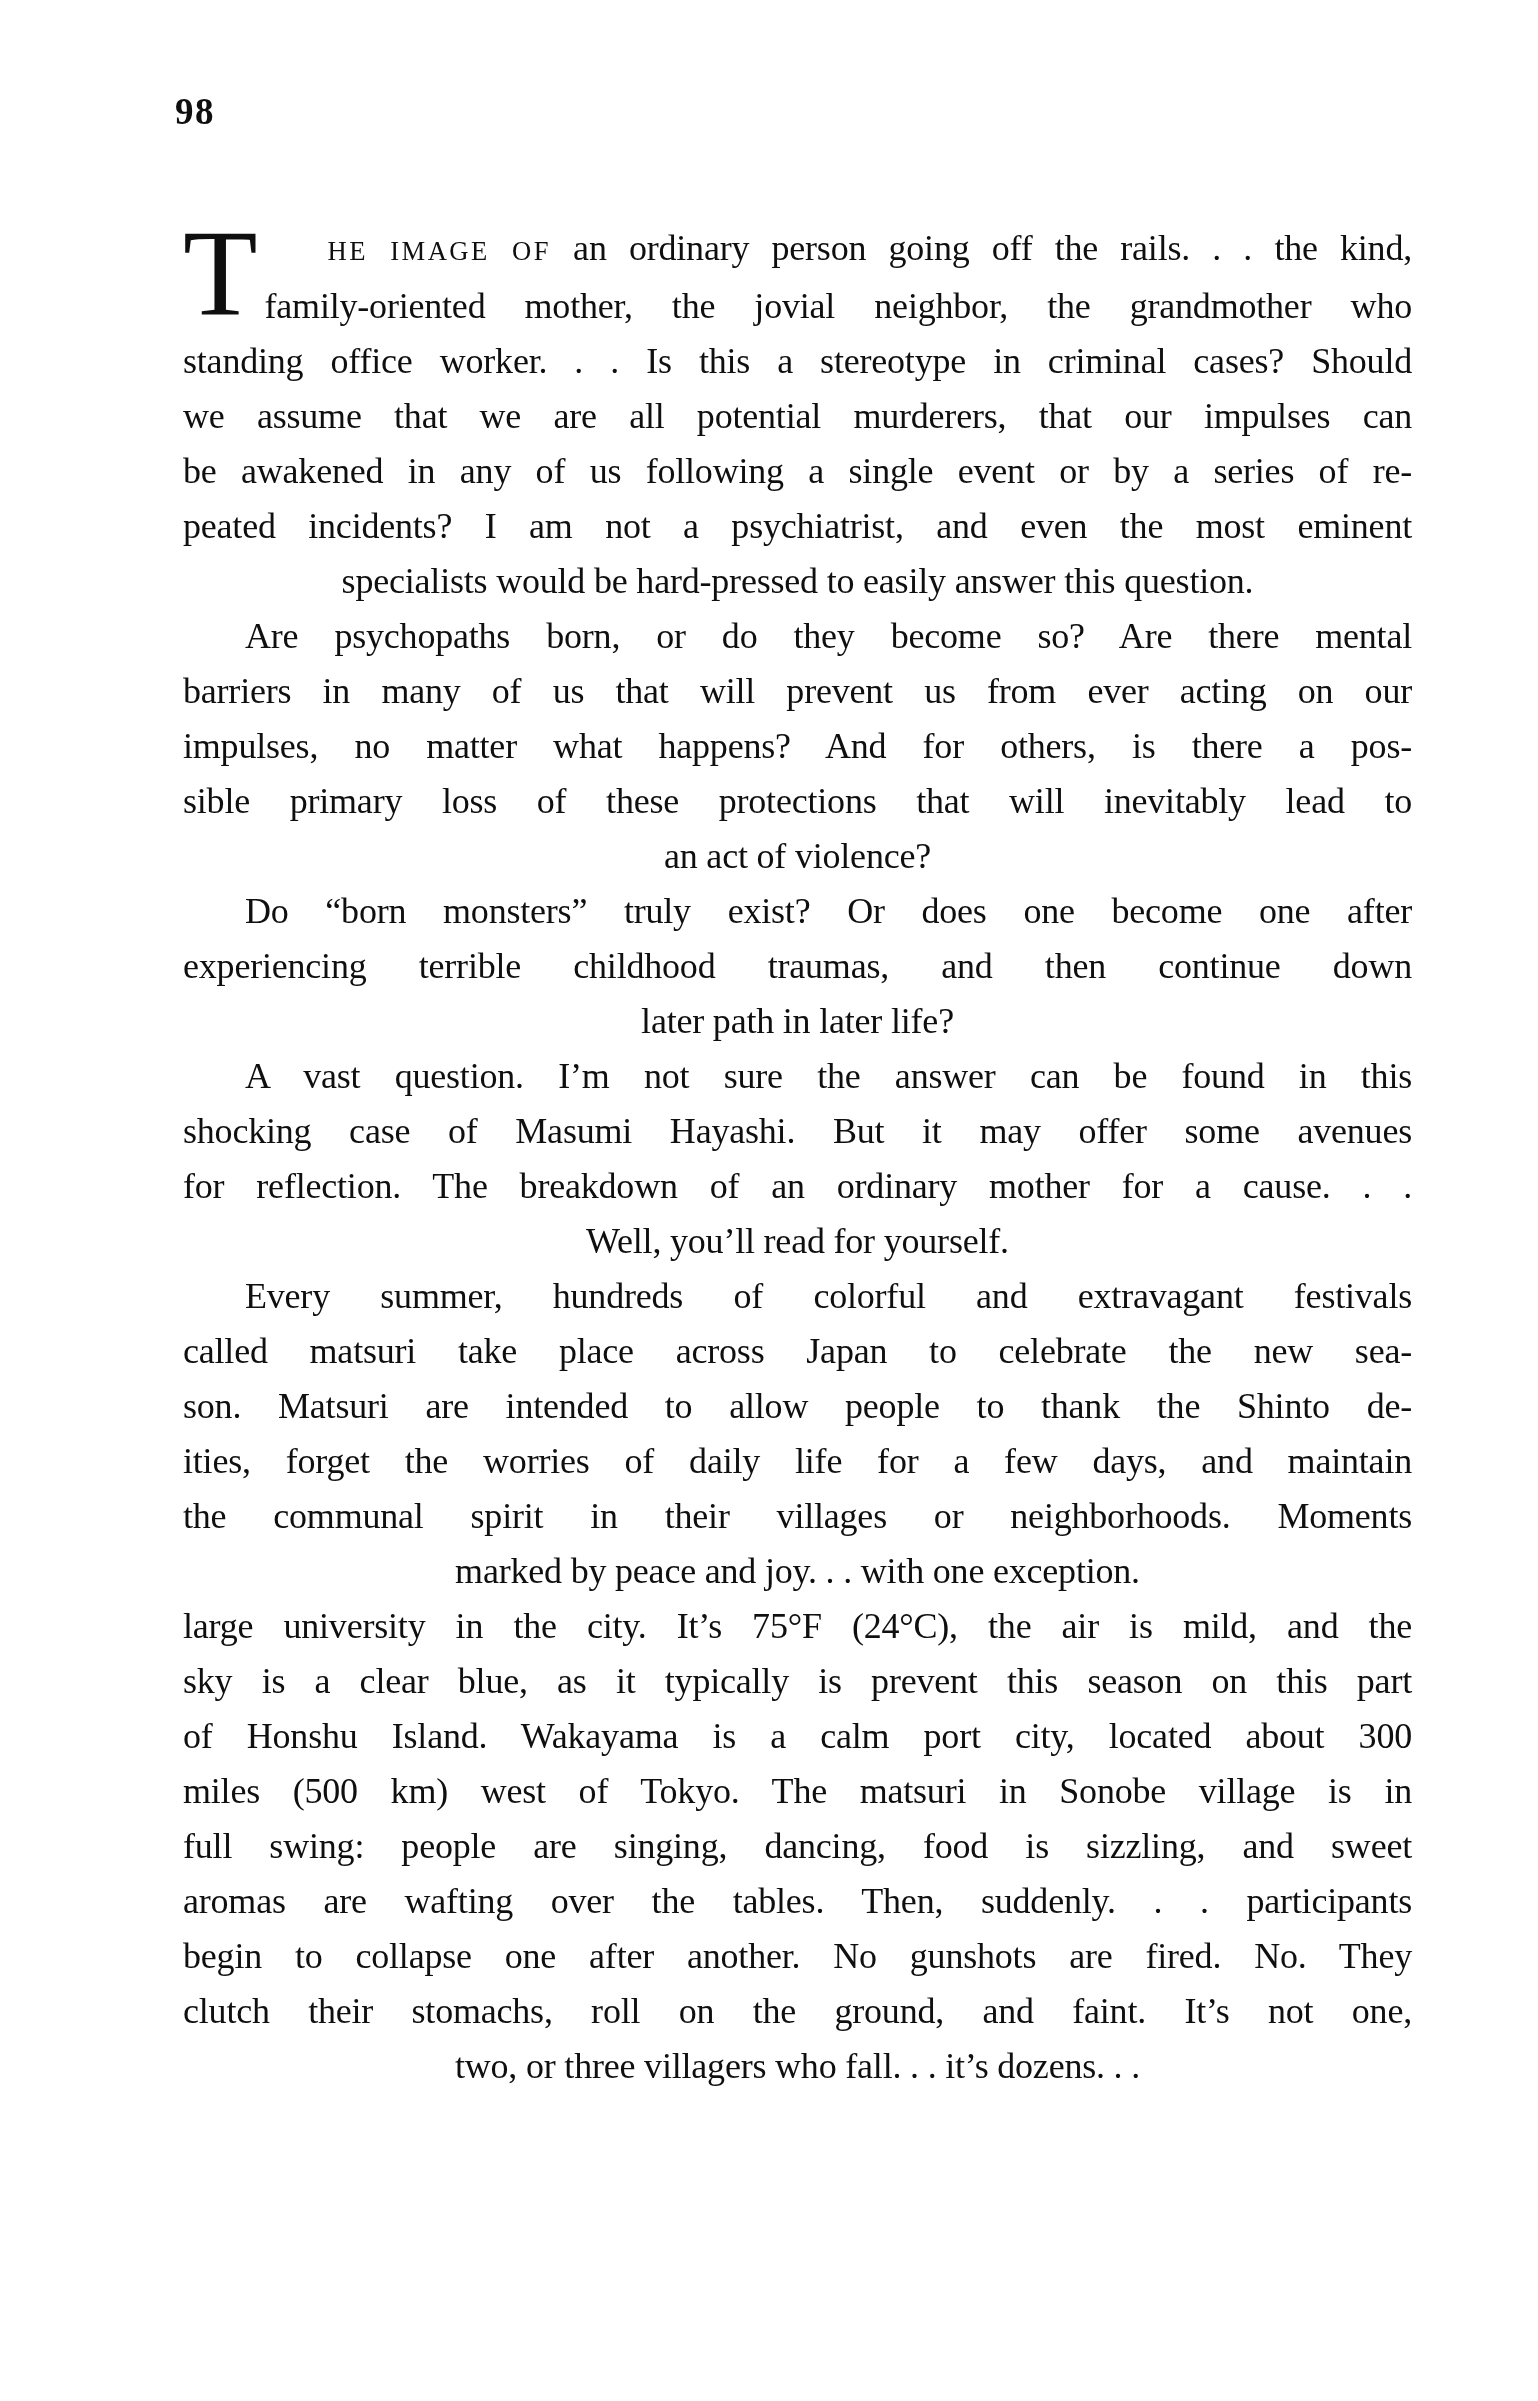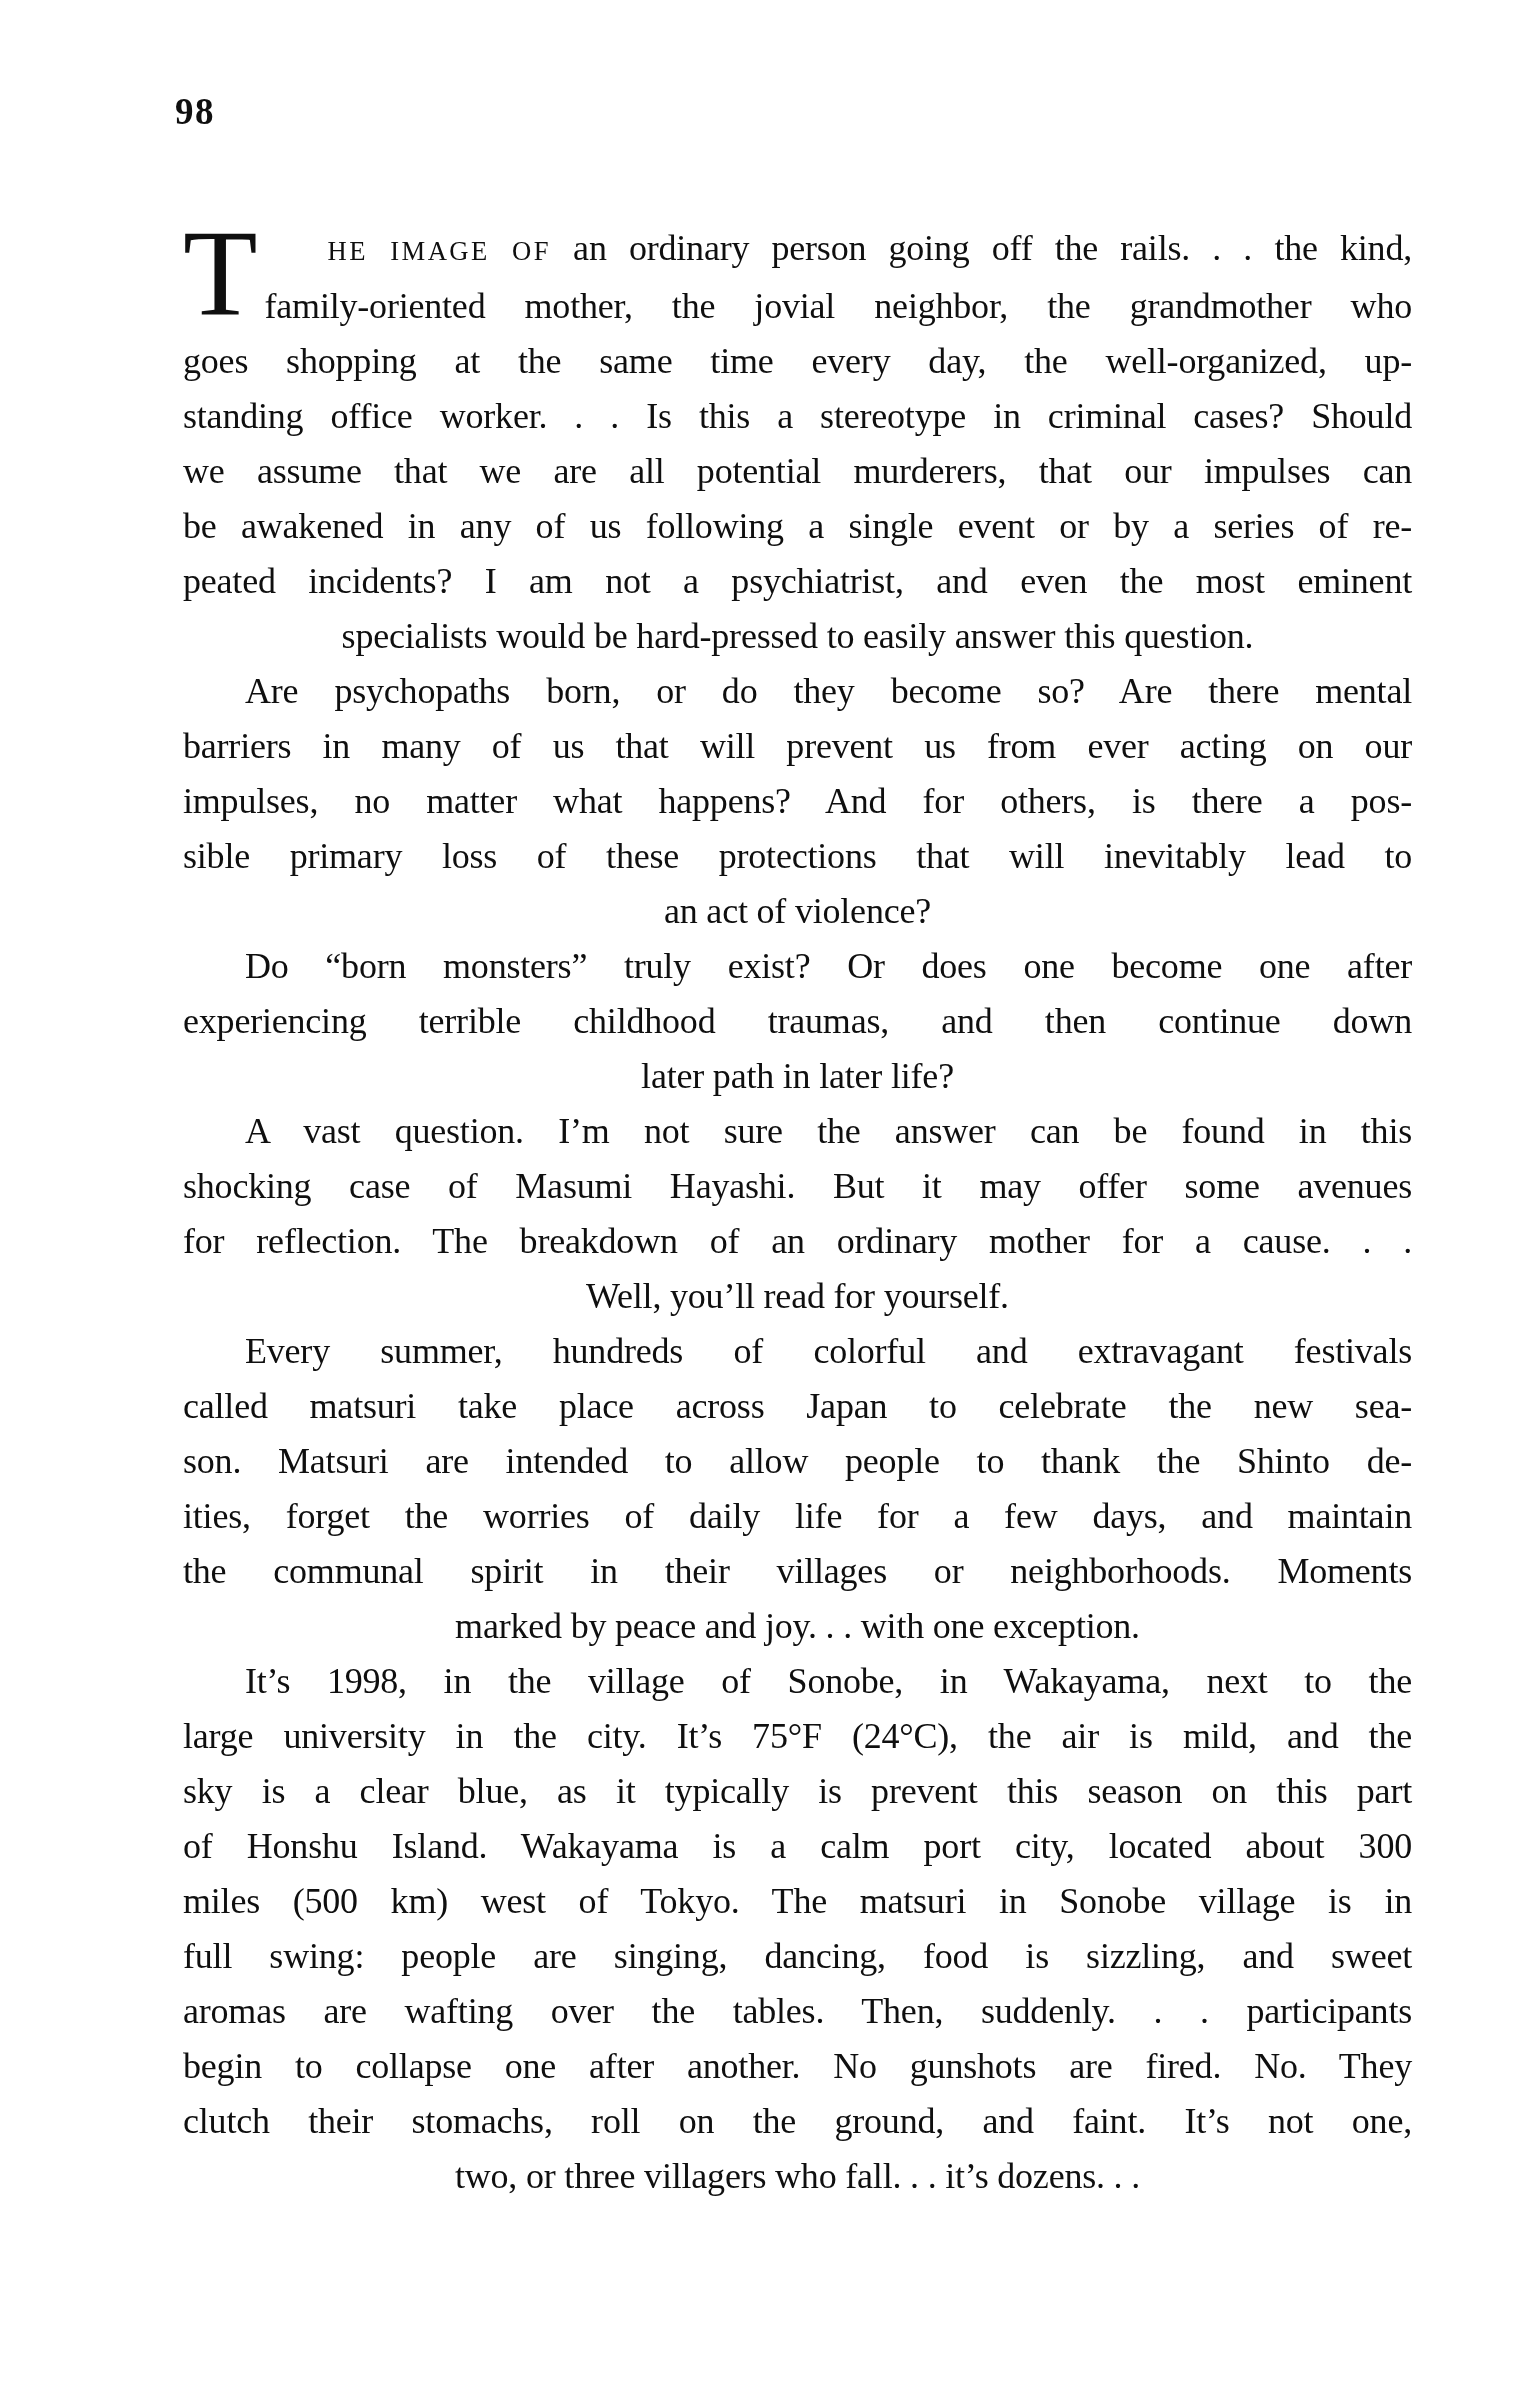--- a/index.html
+++ b/index.html
@@ -69,21 +69,20 @@
   <div class="page-number">98</div>
 
   <div class="textblock">
 
     <div class="paragraph">
       <span class="dropcap">T</span>
       <div class="line j">
         <span class="sc">HE IMAGE OF</span><span> an ordinary person going off the rails. . . the kind,</span>
       </div>
       <div class="line j">family-oriented mother, the jovial neighbor, the grandmother who</div>
-      <div class="line j">goes shopping at the same time every day, the well-organized, up-</div>
       <div class="line j">standing office worker. . . Is this a stereotype in criminal cases? Should</div>
       <div class="line j">we assume that we are all potential murderers, that our impulses can</div>
       <div class="line j">be awakened in any of us following a single event or by a series of re-</div>
       <div class="line j">peated incidents? I am not a psychiatrist, and even the most eminent</div>
       <div class="line">specialists would be hard-pressed to easily answer this question.</div>
     </div>
 
     <div class="paragraph">
       <div class="line j ind">Are psychopaths born, or do they become so? Are there mental</div>
       <div class="line j">barriers in many of us that will prevent us from ever acting on our</div>
@@ -112,21 +111,20 @@
       </div>
       <div class="line j">
         <span>son. </span><span class="italic">Matsuri</span><span> are intended to allow people to thank the Shinto de-</span>
       </div>
       <div class="line j">ities, forget the worries of daily life for a few days, and maintain</div>
       <div class="line j">the communal spirit in their villages or neighborhoods. Moments</div>
       <div class="line">marked by peace and joy. . . with one exception.</div>
     </div>
 
     <div class="paragraph">
-      <div class="line j ind">It’s 1998, in the village of Sonobe, in Wakayama, next to the</div>
       <div class="line j">large university in the city. It’s 75°F (24°C), the air is mild, and the</div>
       <div class="line j">sky is a clear blue, as it typically is prevent this season on this part</div>
       <div class="line j">of Honshu Island. Wakayama is a calm port city, located about 300</div>
       <div class="line j">
         <span>miles (500 km) west of Tokyo. The </span><span class="italic">matsuri</span><span> in Sonobe village is in</span>
       </div>
       <div class="line j">full swing: people are singing, dancing, food is sizzling, and sweet</div>
       <div class="line j">aromas are wafting over the tables. Then, suddenly. . . participants</div>
       <div class="line j">begin to collapse one after another. No gunshots are fired. No. They</div>
       <div class="line j">clutch their stomachs, roll on the ground, and faint. It’s not one,</div>

